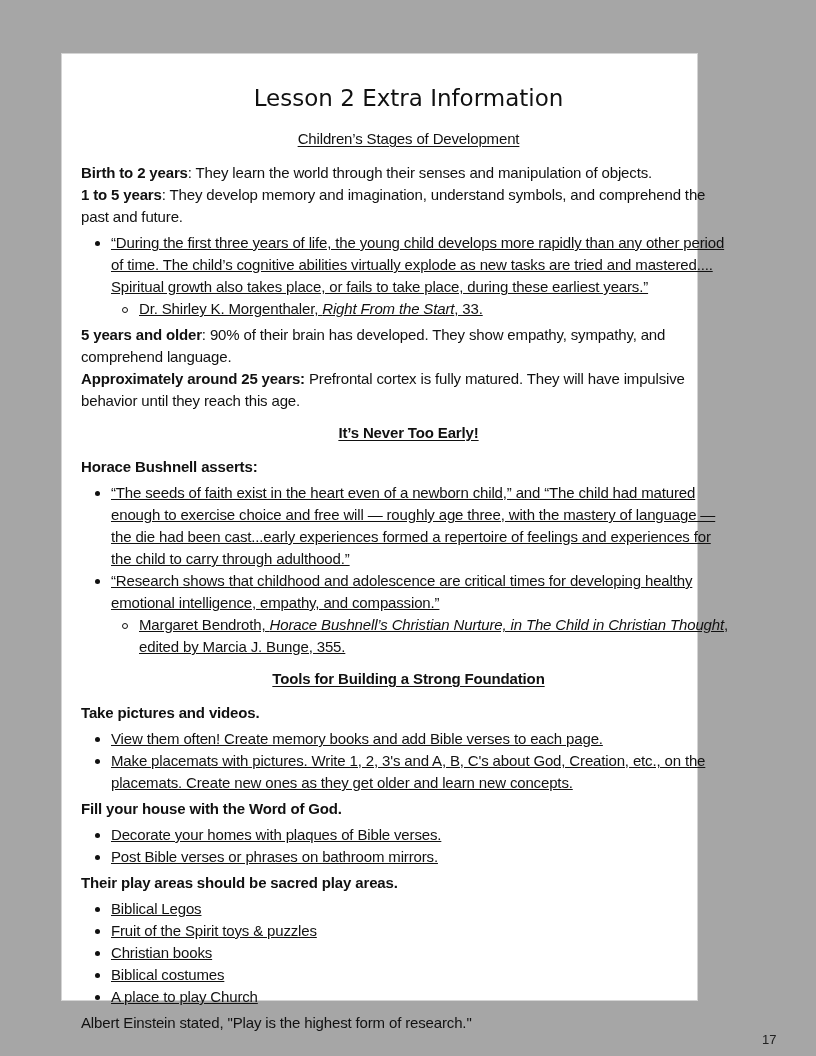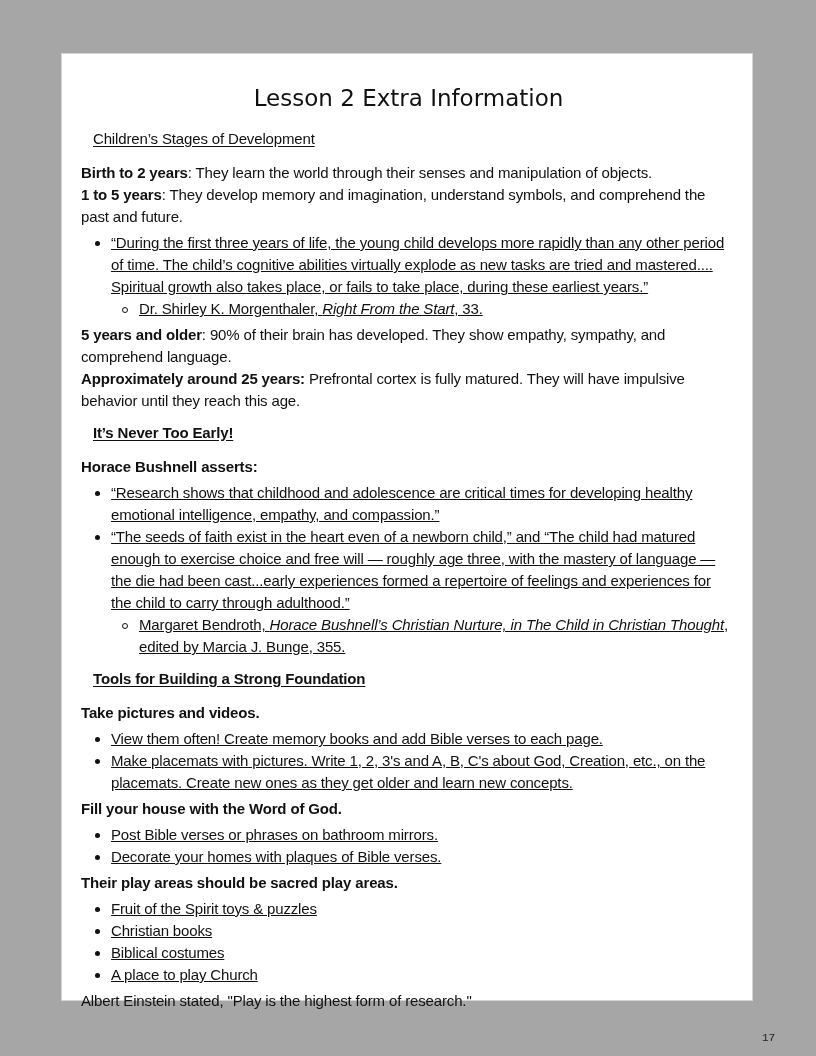--- a/index.html
+++ b/index.html
@@ -7,21 +7,21 @@
     width: 816px; height: 1056px;
     background: #a6a6a6;
     position: relative;
     overflow: hidden;
     font-family: "Liberation Sans", sans-serif;
     color: #111;
   }
   .page {
     position: absolute;
     left: 61px; top: 53px;
-    width: 692px; height: 948px;
+    width: 637px; height: 948px;
     background: #ffffff;
     box-sizing: border-box;
     border: 1px solid #d4d4d4;
   }
   .content {
     position: absolute;
     left: 19px; top: 26px;
     width: 655px;
     font-size: 15px;
     line-height: 22px;
@@ -30,21 +30,21 @@
   .title {
     text-align: center;
     font-family: "DejaVu Sans", sans-serif;
     font-size: 23px;
     line-height: 36px;
     font-weight: normal;
     margin: 0 0 4px 0;
     letter-spacing: 0;
   }
   .section-heading {
-    text-align: left;
+    text-align: center;
     text-decoration: underline;
     text-underline-offset: 2px;
     margin: 12px;
   }
   .section-heading.spaced { margin-top: 10px; font-weight: bold; }
   p { margin: 0; }
   .para { margin: 0 0 0 0; }
   b, .bold { font-weight: bold; }
   ul { margin: 4px; padding: 0; list-style: none; text-decoration: underline; }
   li.b1 {
@@ -68,22 +68,22 @@
     position: absolute;
     left: 37px; top: 9px;
     width: 4px; height: 4px;
     border: 1px solid #111;
     border-radius: 50%;
   }
   i { font-style: italic; }
   .page-number {
     position: absolute;
     left: 762px; top: 1032px;
-    font-size: 11px;
-    font-family: Liberation Mono, monospace;
+    font-size: 13px;
+    font-family: Liberation Sans, sans-serif;
     color: #222;
   }
 </style>
 </head>
 <body>
 
 <div class="page">
   <div class="content">
     <h1 class="title">Lesson 2 Extra Information</h1>
 
@@ -93,41 +93,42 @@
     <ul>
       <li class="b1">“During the first three years of life, the young child develops more rapidly than any other period of time. The child’s cognitive abilities virtually explode as new tasks are tried and mastered.... Spiritual growth also takes place, or fails to take place, during these earliest years.”</li>
       <li class="b2"><span>Dr. Shirley K. Morgenthaler, </span><i>Right From the Start</i><span>, 33.</span></li>
     </ul>
     <p class="para"><b>5 years and older</b><span>: 90% of their brain has developed. They show empathy, sympathy, and comprehend language.</span></p>
     <p class="para"><b>Approximately around 25 years:</b><span> Prefrontal cortex is fully matured. They will have impulsive behavior until they reach this age.</span></p>
 
     <p class="section-heading spaced">It’s Never Too Early!</p>
     <p class="para bold">Horace Bushnell asserts:</p>
     <ul>
+      <li class="b1">“The seeds of faith exist in the heart even of a newborn child,” and “The child had matured enough to exercise choice and free will — roughly age three, with the mastery of language — the die had been cast...early experiences formed a repertoire of feelings and experiences for the child to carry through adulthood.”</li>
       <li class="b1">“Research shows that childhood and adolescence are critical times for developing healthy emotional intelligence, empathy, and compassion.”</li>
-      <li class="b1">“The seeds of faith exist in the heart even of a newborn child,” and “The child had matured enough to exercise choice and free will — roughly age three, with the mastery of language — the die had been cast...early experiences formed a repertoire of feelings and experiences for the child to carry through adulthood.”</li>
       <li class="b2"><span>Margaret Bendroth, </span><i>Horace Bushnell’s Christian Nurture, in The Child in Christian Thought</i><span>, edited by Marcia J. Bunge, 355.</span></li>
     </ul>
 
     <p class="section-heading spaced">Tools for Building a Strong Foundation</p>
 
     <p class="para bold">Take pictures and videos.</p>
     <ul>
       <li class="b1">View them often! Create memory books and add Bible verses to each page.</li>
       <li class="b1">Make placemats with pictures. Write 1, 2, 3's and A, B, C's about God, Creation, etc., on the placemats. Create new ones as they get older and learn new concepts.</li>
     </ul>
 
     <p class="para bold">Fill your house with the Word of God.</p>
     <ul>
+      <li class="b1">Decorate your homes with plaques of Bible verses.</li>
       <li class="b1">Post Bible verses or phrases on bathroom mirrors.</li>
-      <li class="b1">Decorate your homes with plaques of Bible verses.</li>
     </ul>
 
     <p class="para bold">Their play areas should be sacred play areas.</p>
     <ul>
+      <li class="b1">Biblical Legos</li>
       <li class="b1">Fruit of the Spirit toys &amp; puzzles</li>
       <li class="b1">Christian books</li>
       <li class="b1">Biblical costumes</li>
       <li class="b1">A place to play Church</li>
     </ul>
 
     <p class="para">Albert Einstein stated, "Play is the highest form of research."</p>
   </div>
 </div>
 

